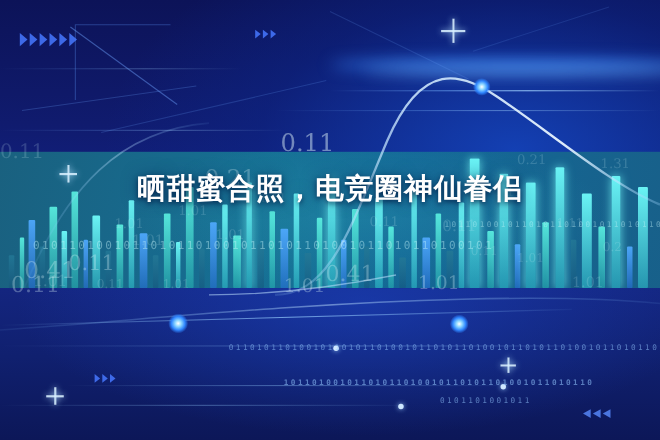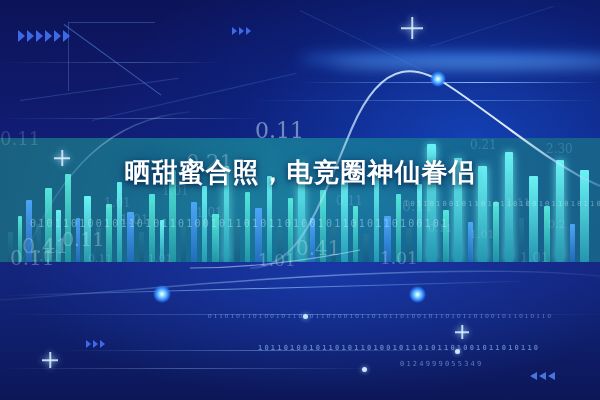--- a/index.html
+++ b/index.html
@@ -275,24 +275,24 @@
     <div class="num dim" style="left: 0px; top: 128px; font-size: 18px; z-index: 20;">0.11</div>
     <div class="num dim" style="left: 236px; top: 174px; font-size: 11px; z-index: 20;">1.11</div>
     <div class="num dim" style="left: 450px; top: 168px; font-size: 11px; z-index: 20;">1.11</div>
     <div class="num dim" style="left: 506px; top: 196px; font-size: 11px; z-index: 20;">1.11</div>
     <div class="num dim" style="left: 162px; top: 184px; font-size: 12px; z-index: 20;">1.01</div>
     <div class="num dim" style="left: 196px; top: 206px; font-size: 12px; z-index: 20;">1.01</div>
     <div class="num dim" style="left: 104px; top: 196px; font-size: 12px; z-index: 20;">1.01</div>
     <div class="num dim" style="left: 402px; top: 198px; font-size: 14px; z-index: 20;">0.11</div>
     <div class="num dim" style="left: 336px; top: 194px; font-size: 12px; z-index: 20;">0.11</div>
     <div class="num dim" style="left: 470px; top: 138px; font-size: 12px; z-index: 20;">0.21</div>
-    <div class="num dim" style="left: 546px; top: 142px; font-size: 12px; z-index: 20;">2.30</div>
+    <div class="num dim" style="left: 546px; top: 142px; font-size: 12px; z-index: 20;">1.31</div>
     <div class="num dim" style="left: 428px; top: 222px; font-size: 11px; z-index: 20;">0.11</div>
     <div class="num dim" style="left: 470px; top: 228px; font-size: 11px; z-index: 20;">1.01</div>
     <div class="num dim" style="left: 548px; top: 218px; font-size: 11px; z-index: 20;">0.2</div>
     <div class="num dim" style="left: 148px; top: 252px; font-size: 11px; z-index: 20;">1.01</div>
     <div class="num dim" style="left: 88px; top: 252px; font-size: 11px; z-index: 20;">0.11</div>
     <div class="binrow teal" style="left: 404px; top: 200px; font-size: 7px; z-index: 18;">1011010010110101101001011010110100101101</div>
     <div class="binrow teal" style="left: 30px; top: 218px; font-size: 10px; z-index: 18;">010110100101101011010010110101101001011010110100101</div>
-    <div class="binrow" style="left: 208px; top: 312px; font-size: 7px; z-index: 18; font-family: Liberation Serif, serif;">0110101101001011010110100101101011010010110101101001011010110</div>
+    <div class="binrow" style="left: 208px; top: 312px; font-size: 7px; z-index: 18;">0110101101001011010110100101101011010010110101101001011010110</div>
     <div class="binrow" style="left: 258px; top: 344px; font-size: 7px; z-index: 18; font-weight: bold;">10110100101101011010010110101101001011010110</div>
-    <div class="binrow" style="left: 400px; top: 360px; font-size: 7px; z-index: 18;">0124999055349</div>
+    <div class="binrow" style="left: 400px; top: 360px; font-size: 7px; z-index: 18;">0101101001011</div>
   </div>
 
 </body></html>

